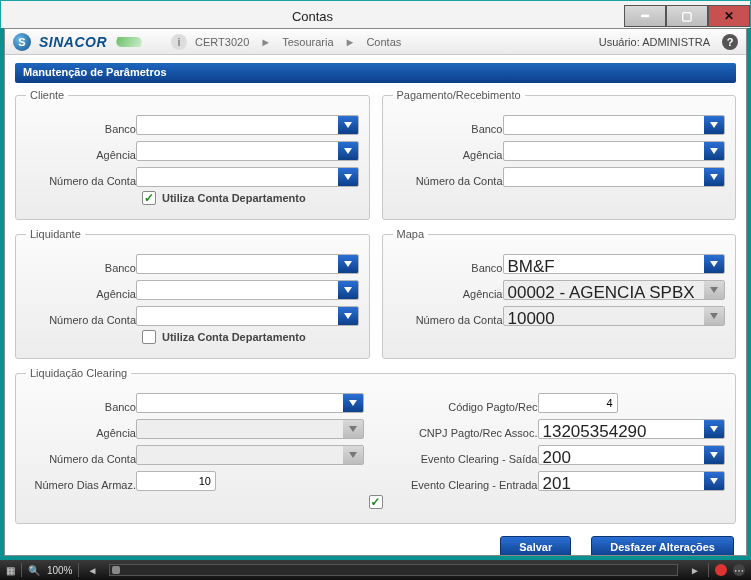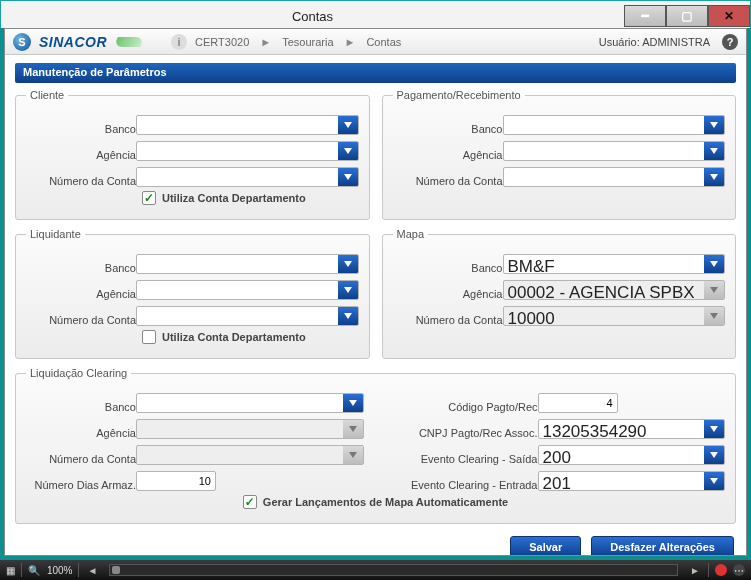--- a/index.html
+++ b/index.html
@@ -61,21 +61,21 @@
   
   .textbox { height:20px; width:80px; background:#fff; border:1px solid #b4b4b4; border-radius:2px; padding:2px 4px; text-align:right; font-size:11px;}
   
   .chk { width:14px; height:14px; border:1px solid #888; background:#fff; display:inline-flex; align-items:center; justify-content:center; border-radius:2px;}
   .chk.checked::after{ content:"✓"; color:#1a8a1a; font-size:12px; line-height:12px;}
   .chk-label { color:#444; margin-left:6px;}
   .chk-row{ display:flex; align-items:center; padding-left:116px; height:22px;font-weight:bold;}
   .chk-row.center{ padding-left:0; justify-content:center;}
   
   
-  .btn-row{ display:flex; justify-content:flex-end; gap:10px; padding:4px 2px;}
+  .btn-row{ display:flex; justify-content:flex-end; gap:20px; padding:4px 2px;}
   .btn{ background:linear-gradient(#2a6fd4,#0d3f8a); color:#fff; border:1px solid #0a3370; border-radius:3px; padding:4px 18px; font-weight:bold; font-size:11px; cursor:pointer;}
   
   
   .statusbar{ position:absolute; left:0; right:0; bottom:0; height:20px; background:linear-gradient(#3a3a3a,#111); display:flex; align-items:center; padding:0 6px; color:#ddd; font-size:10px; gap:6px;}
   .status-sep{ width:1px; height:14px; background:#555;}
   .zoom-icon{ color:#ddd;}
   .status-scroll{ flex:1; height:12px; background:#2a2a2a; border:1px solid #555; position:relative; margin:0 4px;}
   .status-scroll-thumb{ position:absolute; left:2px; top:1px; bottom:1px; width:8px; background:#888; border-radius:2px;}
   .status-arrow{ width:14px; height:14px; display:flex; align-items:center; justify-content:center; color:#bbb;}
   .status-dot{ width:12px; height:12px; border-radius:50%; }
@@ -362,21 +362,20 @@
                   <svg viewBox="0 0 8 6">
                     <path d="M0 0h8L4 6z"></path>
                   </svg>
                 </div>
             </div>
           </div>
         </div>
       </div>
       <div class="chk-row center">
         <span class="chk checked"></span>
-        <span class="chk-label">Gerar Lançamentos de Mapa Automaticamente</span>
       </div>
     </fieldset>
 
     <div class="btn-row">
       <button class="btn">Salvar</button>
       <button class="btn">Desfazer Alterações</button>
     </div>
 
   </div>
 </div>

